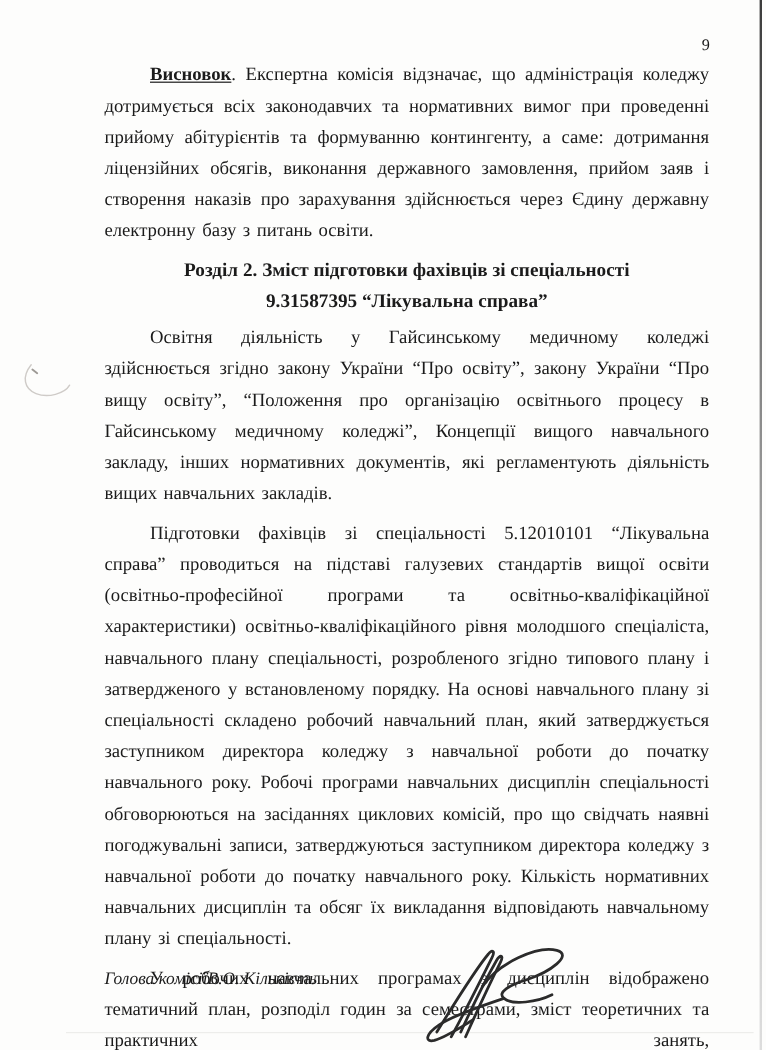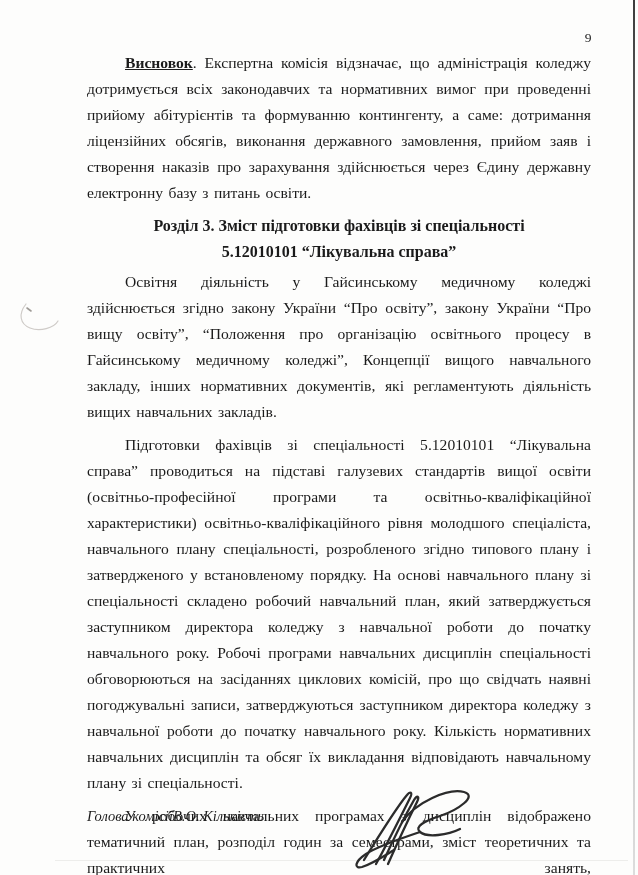--- a/index.html
+++ b/index.html
@@ -108,22 +108,22 @@
   <svg class="margin-scribble" viewBox="0 0 54 46">
     <path d="M18,8 C10,18 12,28 22,32 C32,36 46,32 50,25" fill="none" stroke="#c7c3bf" stroke-width="1.2" stroke-linecap="round"></path>
     <path d="M19,12 l4,3" fill="none" stroke="#8d8984" stroke-width="1.6" stroke-linecap="round"></path>
   </svg>
 
   <div class="content">
 
     <p><span class="lead-bold">Висновок</span><span>. Експертна комісія відзначає, що адміністрація коледжу дотримується всіх законодавчих та нормативних вимог при проведенні прийому абітурієнтів та формуванню контингенту, а саме: дотримання ліцензійних обсягів, виконання державного замовлення, прийом заяв і створення наказів про зарахування здійснюється через Єдину державну електронну базу з питань освіти.</span></p>
 
     <div class="section-heading">
-      <div>Розділ 3. Зміст підготовки фахівців зі спеціальності</div>
-      <div>5.12010101 “Лікувальна справа”</div>
+      <div>Розділ 2. Зміст підготовки фахівців зі спеціальності</div>
+      <div>9.31587395 “Лікувальна справа”</div>
     </div>
 
     <p>Освітня діяльність у Гайсинському медичному коледжі здійснюється згідно закону України “Про освіту”, закону України “Про вищу освіту”, “Положення про організацію освітнього процесу в Гайсинському медичному коледжі”, Концепції вищого навчального закладу, інших нормативних документів, які регламентують діяльність вищих навчальних закладів.</p>
 
     <p>Підготовки фахівців зі спеціальності 5.12010101 “Лікувальна справа” проводиться на підставі галузевих стандартів вищої освіти (освітньо-професійної програми та освітньо-кваліфікаційної характеристики) освітньо-кваліфікаційного рівня молодшого спеціаліста, навчального плану спеціальності, розробленого згідно типового плану і затвердженого у встановленому порядку. На основі навчального плану зі спеціальності складено робочий навчальний план, який затверджується заступником директора коледжу з навчальної роботи до початку навчального року.  Робочі програми навчальних дисциплін спеціальності обговорюються на засіданнях циклових комісій, про що свідчать наявні погоджувальні записи, затверджуються заступником директора коледжу з навчальної роботи до початку навчального року. Кількість нормативних навчальних дисциплін та обсяг їх викладання відповідають навчальному плану зі спеціальності.</p>
 
     <p class="fill-last">У робочих навчальних програмах з дисциплін відображено тематичний план, розподіл годин за семестрами, зміст теоретичних та практичних занять,</p>
 
   </div>
 

